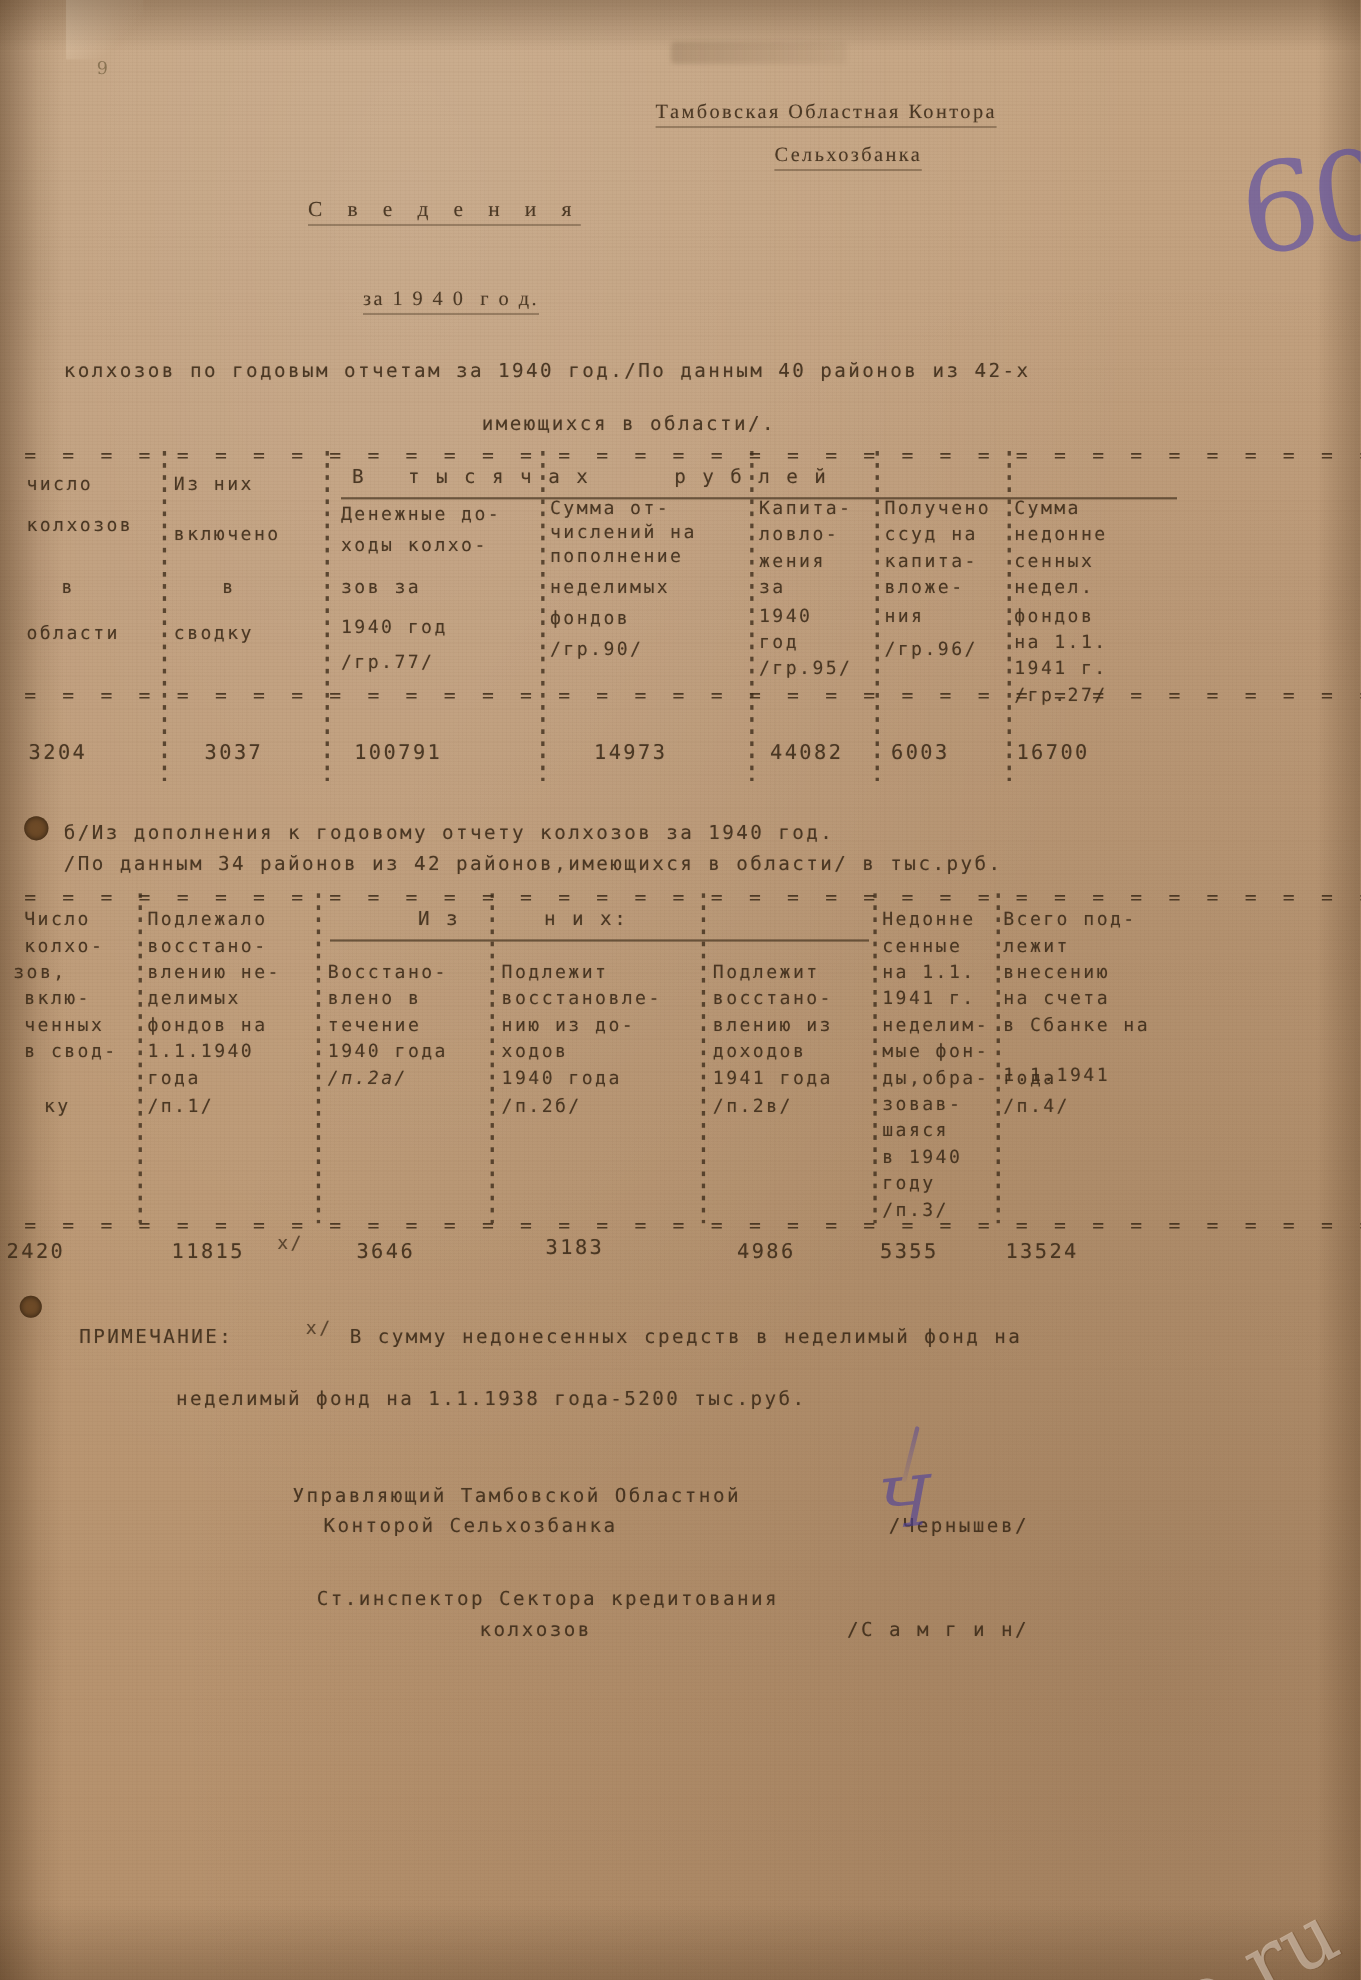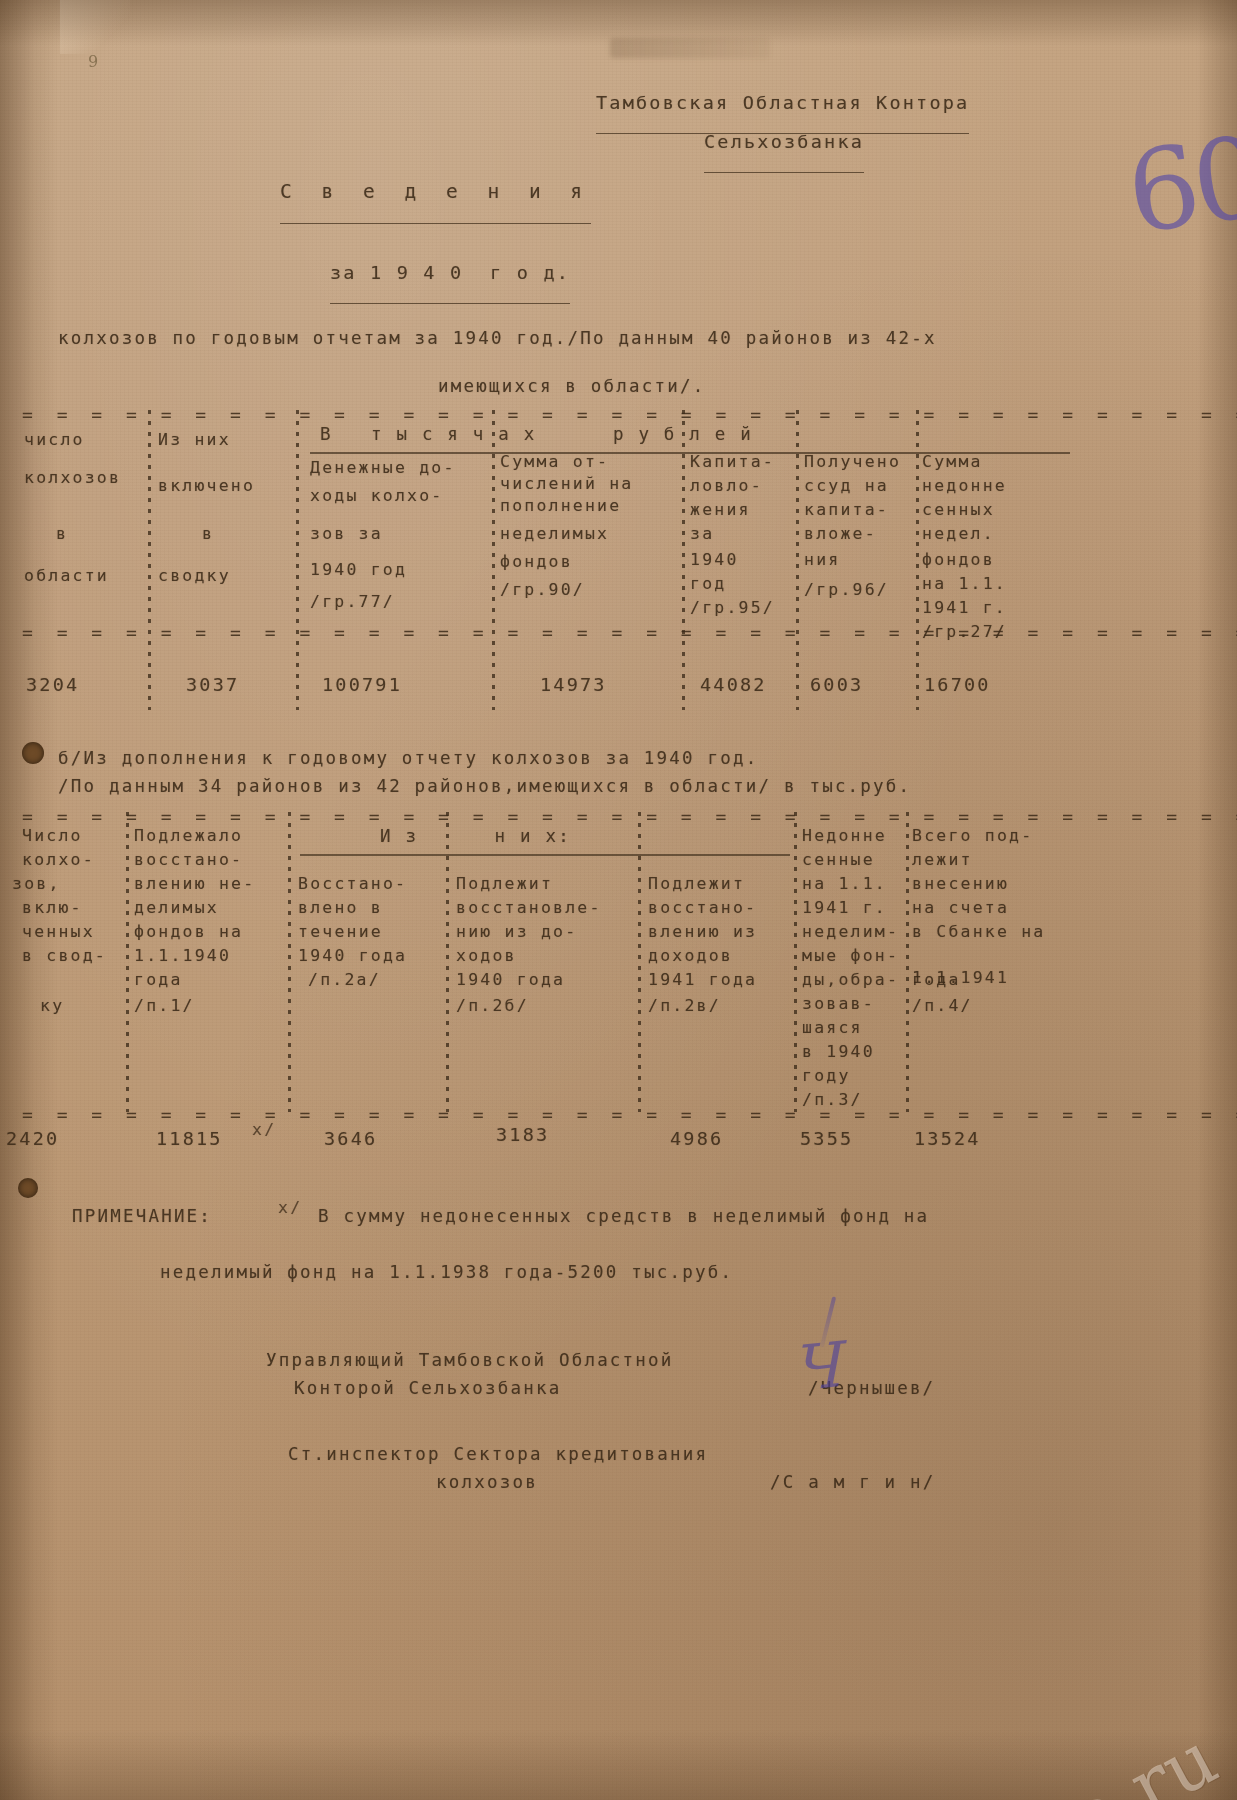--- a/index.html
+++ b/index.html
@@ -61,21 +61,21 @@
     letter-spacing:2.2px;
     white-space:pre;
     opacity:0.88;
     text-shadow:0 0 1px rgba(60,40,20,0.35);
   }
   .sz16{font-size:16.5px;}
   .sz17{font-size:17.5px;}
   .sz18{font-size:18.5px;}
   .sz19{font-size:19.5px;}
   .wider{letter-spacing:9px;}
-  .u{ border-bottom:1.6px solid rgba(60,42,24,0.8); padding-bottom:20px;}
+  .u{ border-bottom:1.6px solid rgba(60,42,24,0.8); padding-bottom:2px;font-family:Liberation Serif, serif;}
   .faint{opacity:0.74;}
   
   .dashrow{
     position:absolute;
     color:#3b2a18;
     font-family:"DejaVu Sans Mono", monospace;
     font-size:18px;
     letter-spacing:6.5px;
     white-space:pre;
     opacity:0.85;
@@ -277,21 +277,21 @@
   <div class="t sz16" style="left:134px; top:898px;">делимых</div>
   <div class="t sz16" style="left:134px; top:922px;">фондов на</div>
   <div class="t sz16" style="left:134px; top:946px;">1.1.1940</div>
   <div class="t sz16" style="left:134px; top:970px;">года</div>
   <div class="t sz16" style="left:134px; top:996px;">/п.1/</div>
 
   <div class="t sz16" style="left:298px; top:874px;">Восстано-</div>
   <div class="t sz16" style="left:298px; top:898px;">влено в</div>
   <div class="t sz16" style="left:298px; top:922px;">течение</div>
   <div class="t sz16" style="left:298px; top:946px;">1940 года</div>
-  <div class="t sz16" style="left:308px; top:970px;">/п.2а/</div>
+  <div class="t sz16" style="left:298px; top:970px;font-style:italic;">/п.2а/</div>
 
   <div class="t sz16" style="left:456px; top:874px;">Подлежит</div>
   <div class="t sz16" style="left:456px; top:898px;">восстановле-</div>
   <div class="t sz16" style="left:456px; top:922px;">нию из до-</div>
   <div class="t sz16" style="left:456px; top:946px;">ходов</div>
   <div class="t sz16" style="left:456px; top:970px;">1940 года</div>
   <div class="t sz16" style="left:456px; top:996px;">/п.2б/</div>
 
   <div class="t sz16" style="left:648px; top:874px;">Подлежит</div>
   <div class="t sz16" style="left:648px; top:898px;">восстано-</div>

